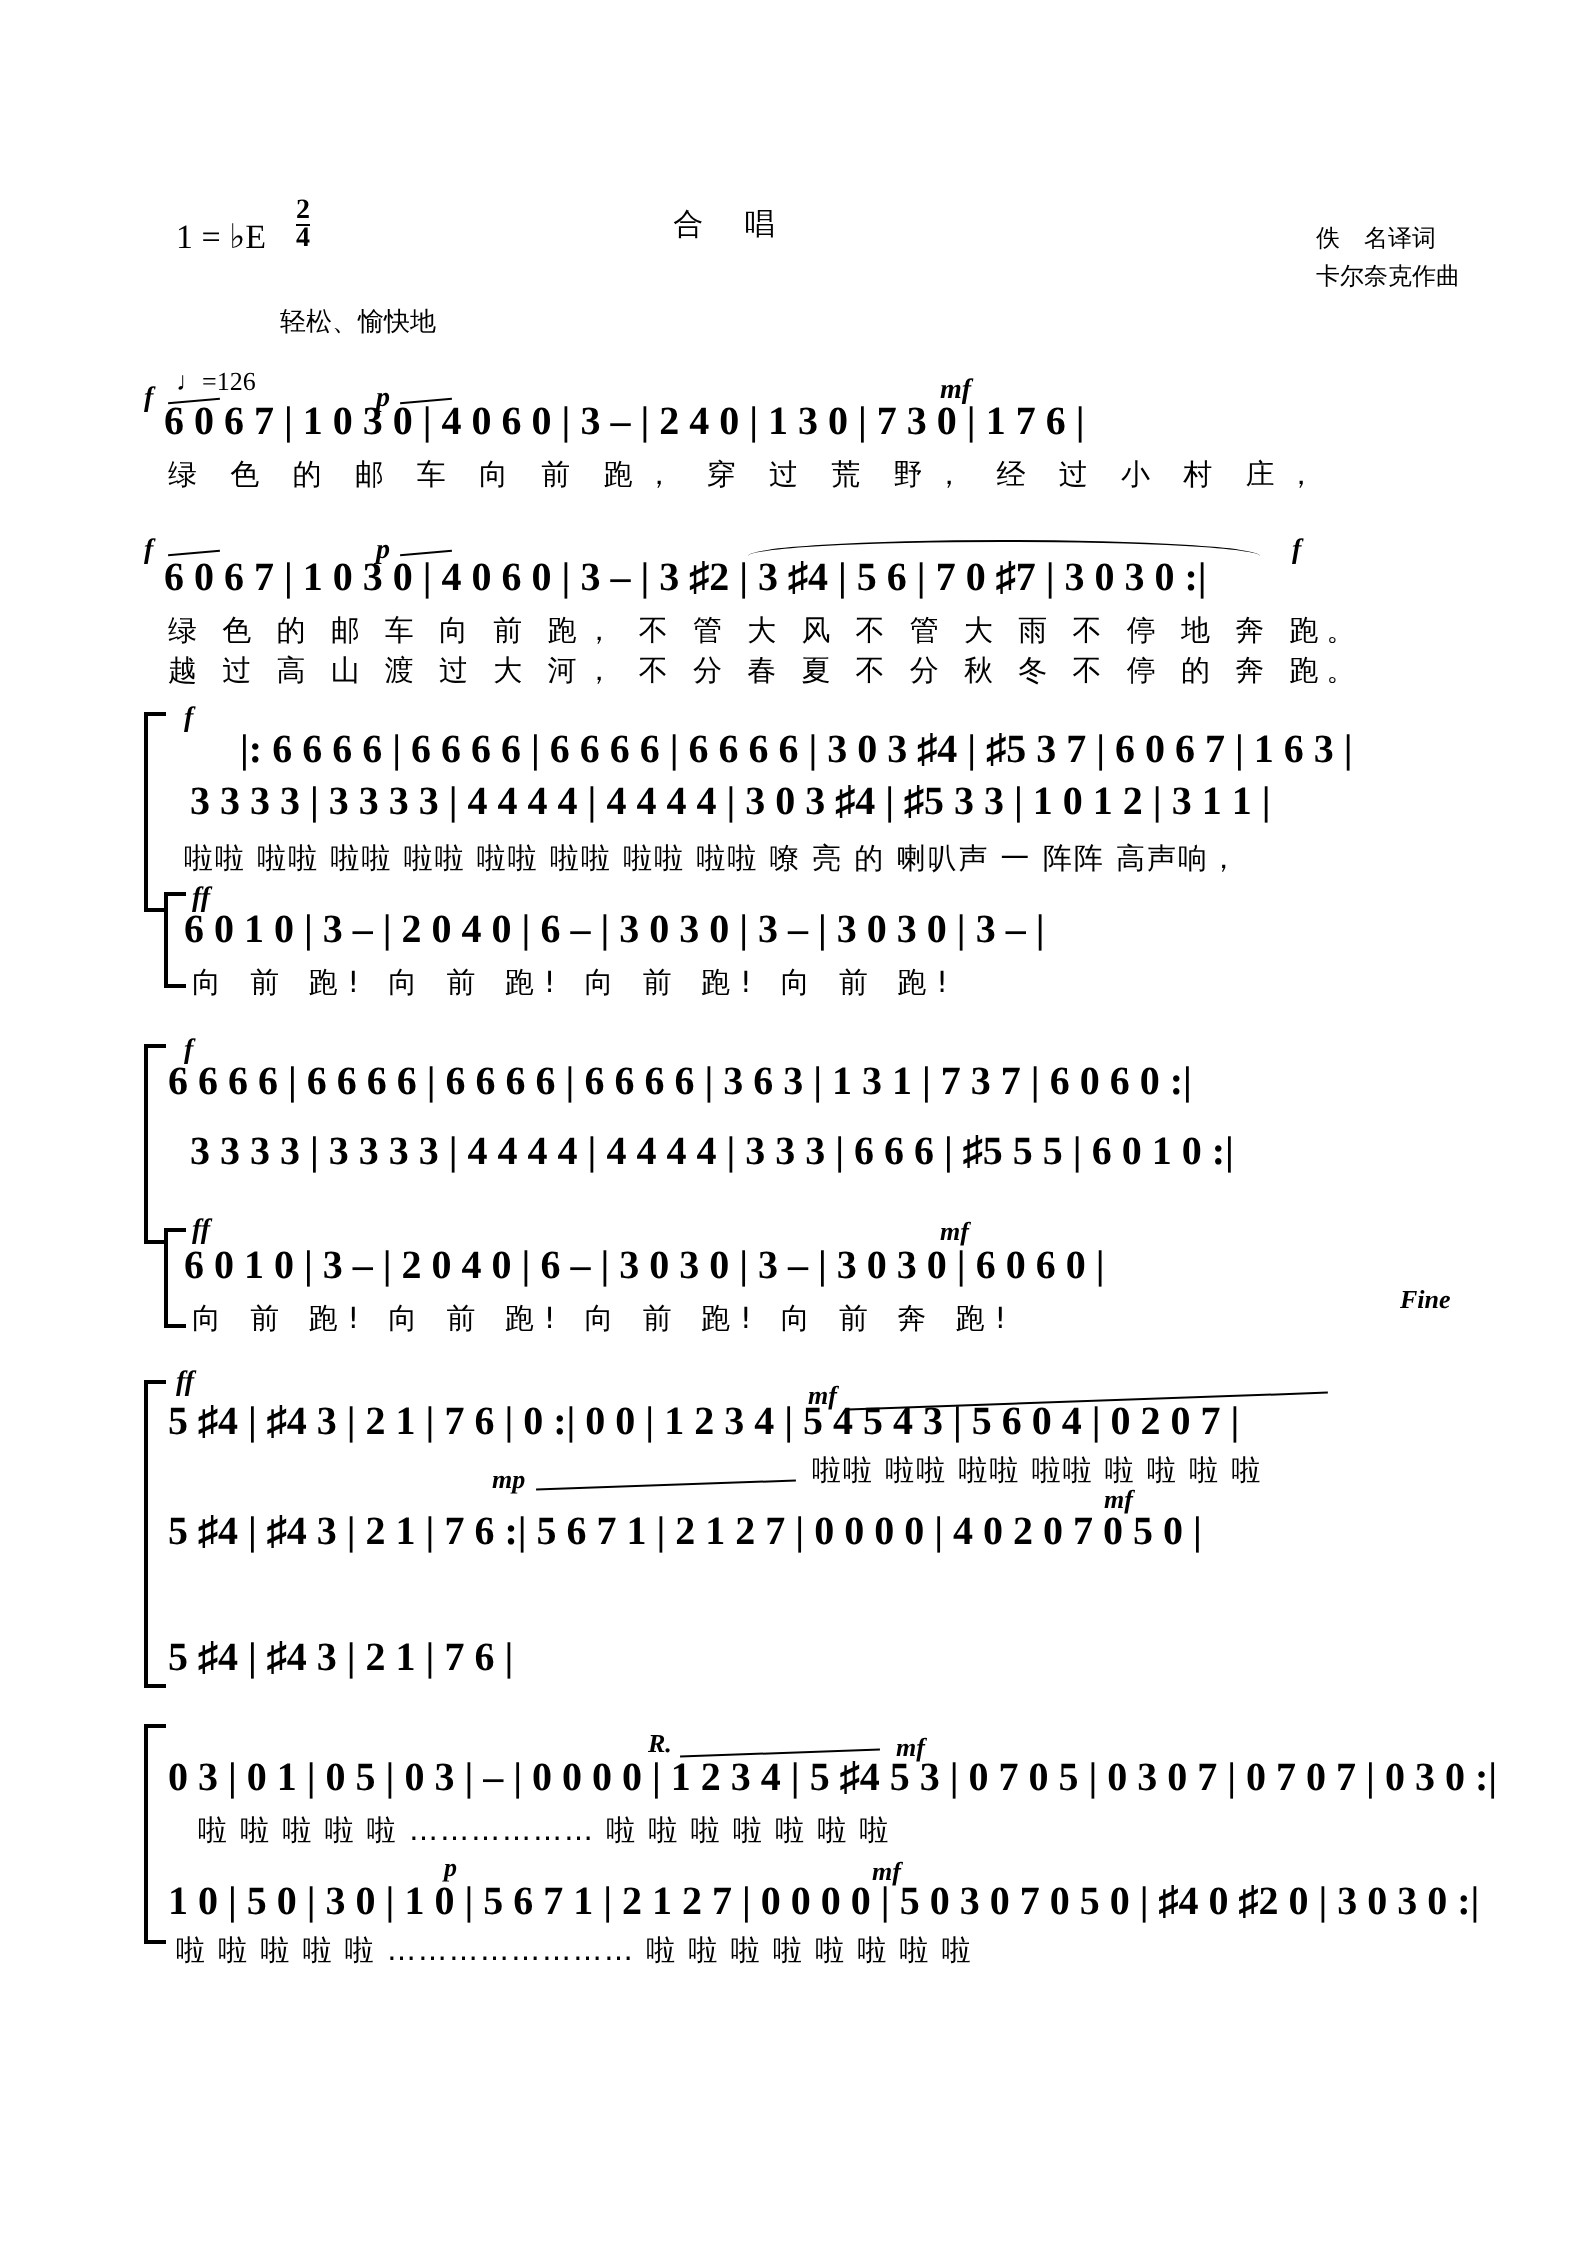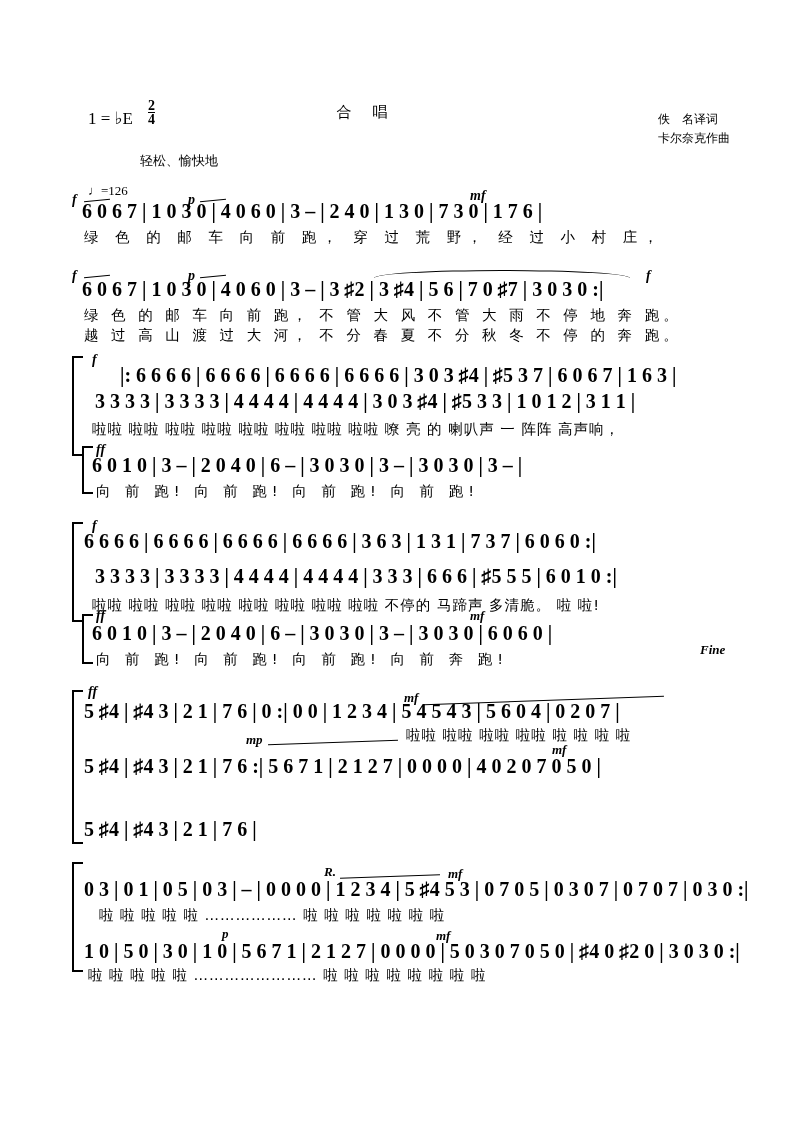--- a/index.html
+++ b/index.html
@@ -126,21 +126,20 @@
 
   <div class="brace" style="top:446px;left:82px;height:44px;"></div>
   <div class="sysrow dyn" style="top:442px;left:96px;">ff</div>
   <div class="sysrow nums" style="top:454px;left:92px;">6 0 1 0 | 3  –  | 2 0 4 0 | 6  –  | 3 0 3 0 | 3 – | 3 0 3 0 | 3 – |</div>
   <div class="sysrow lyr" style="top:482px;left:96px;letter-spacing:5px;">向 前 跑! 向 前 跑! 向 前 跑! 向 前 跑!</div>
 
   <div class="brace" style="top:522px;left:72px;height:96px;"></div>
   <div class="sysrow dyn" style="top:518px;left:92px;">f</div>
   <div class="sysrow nums" style="top:530px;left:84px;">6 6 6 6 | 6 6 6 6 | 6 6 6 6 | 6 6 6 6 | 3 6 3 | 1 3 1 | 7 3 7 | 6 0 6 0 :|</div>
   <div class="sysrow nums" style="top:565px;left:95px;">3 3 3 3 | 3 3 3 3 | 4 4 4 4 | 4 4 4 4 | 3 3 3 | 6 6 6 | ♯5 5 5 | 6 0 1 0 :|</div>
-  <div class="sysrow lyr" style="top:596px;left:92px;letter-spacing:1px;">啦啦 啦啦 啦啦 啦啦 啦啦 啦啦 啦啦 啦啦 不停的 马蹄声 多清脆。 啦 啦!</div>
 
   <div class="brace" style="top:614px;left:82px;height:46px;"></div>
   <div class="sysrow dyn" style="top:608px;left:96px;">ff</div>
   <div class="sysrow dyn small" style="top:608px;left:470px;">mf</div>
   <div class="sysrow nums" style="top:622px;left:92px;">6 0 1 0 | 3 – | 2 0 4 0 | 6 – | 3 0 3 0 | 3 – | 3 0 3 0 | 6 0 6 0 |</div>
   <div class="sysrow lyr" style="top:650px;left:96px;letter-spacing:5px;">向 前 跑! 向 前 跑! 向 前 跑! 向 前 奔 跑!</div>
   <div class="fine" style="position:absolute;top:642px;left:700px;">Fine</div>
 
   <div class="brace" style="top:690px;left:72px;height:150px;"></div>
   <div class="sysrow dyn" style="top:684px;left:88px;">ff</div>

